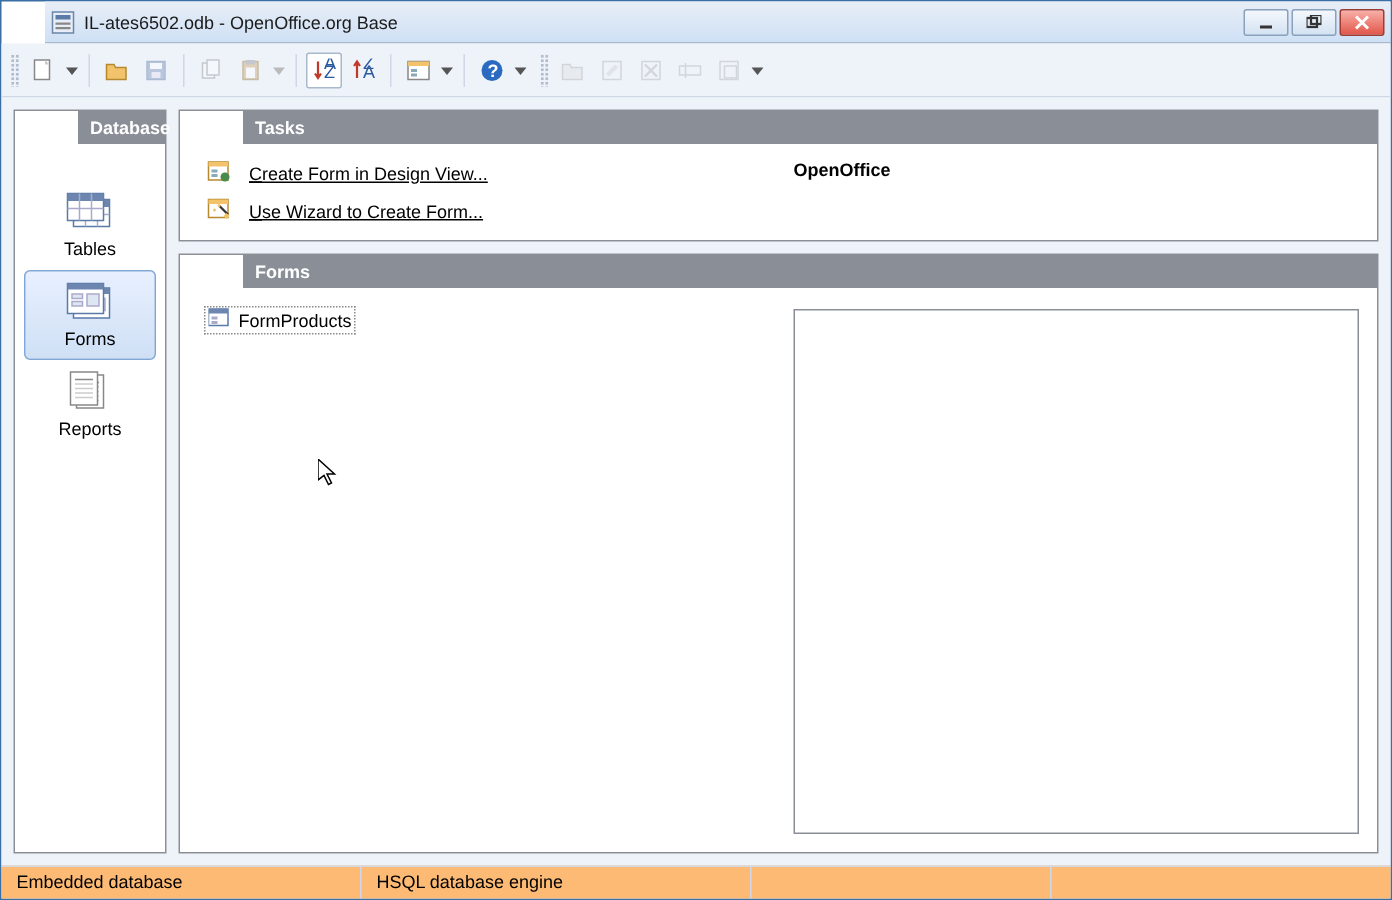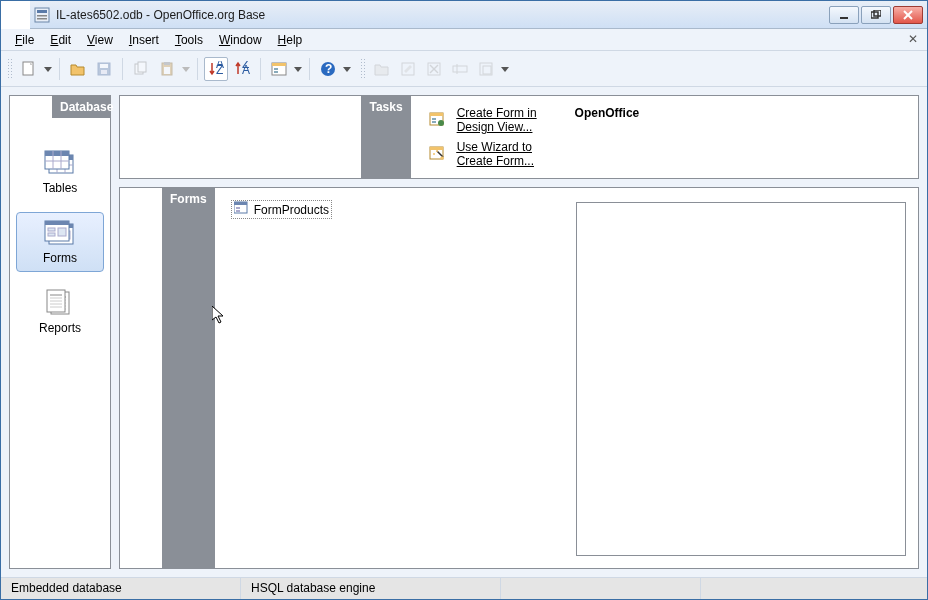--- a/index.html
+++ b/index.html
@@ -25,46 +25,46 @@
 .tb-btn.disabled svg { opacity: .4; }
 .tb-drop { width: 10px; display: flex; align-items: center; justify-content: center; }
 .tb-sep { width: 1px; height: 22px; background: #cfd8e4; margin: 0 4px; }
 .tb-grip { width: 6px; height: 22px; background-image: radial-gradient(#b0bccd 1px, transparent 1px); background-size: 3px 3px; margin-right: 2px; }
 
 .body-area { flex: 1; display: flex; padding: 8px; gap: 8px; background: #eef3fa; min-height: 0; }
 
 .panel-head { background: #8a8f97; color: #fff; font-weight: bold; padding: 4px 8px; margin-left: 42px; }
 
 .sidebar { width: 102px; display: flex; flex-direction: column; background: #fff; border: 1px solid #8a8f97; }
-.sidebar-items { flex: 1; display: flex; flex-direction: column; align-items: center; padding: 24px 6px; gap: 10px; }
+.sidebar-items { flex: 1; display: flex; flex-direction: column; align-items: center; padding: 24px 6px; gap: 0; }
 .side-item { width: 88px; display: flex; flex-direction: column; align-items: center; gap: 4px; padding: 6px 2px; border: 1px solid transparent; border-radius: 4px; cursor: default; }
 .side-item.selected { background: linear-gradient(#e8f0ff,#cfe0f5); border-color: #7ea6d6; }
 .side-item .icon-box { width: 34px; height: 28px; display: flex; align-items: center; justify-content: center; }
 .side-item .lbl { text-align: center; }
 
 .main-col { flex: 1; display: flex; flex-direction: column; gap: 8px; min-height: 0; }
-.tasks-panel, .list-panel { background: #fff; border: 1px solid #8a8f97; display: flex; flex-direction: row; justify-content: center; }
+.tasks-panel, .list-panel { background: #fff; border: 1px solid #8a8f97; display: flex; flex-direction: column; }
 .tasks-body { display: flex; padding: 10px 18px; gap: 20px; }
 .tasks-links { flex: 1; display: flex; flex-direction: column; gap: 6px; }
 .task-link { display: flex; align-items: center; gap: 12px; cursor: default; }
 .task-link .link-text { text-decoration: underline; }
 .task-link .link-text::first-letter { text-decoration: underline; }
 .tasks-desc { flex: 1; }
 .tasks-desc .desc-head { font-weight: bold; }
 
 .list-panel { flex: 1; min-height: 0; }
 .list-body { flex: 1; display: flex; min-height: 0; }
 .list-left { flex: 1; padding: 12px 16px; }
 .list-right { flex: 1; display: flex; flex-direction: column; padding: 8px 12px 12px 0; }
 .list-left .form-item { display: inline-flex; align-items: center; gap: 6px; border: 1px dotted #888; padding: 0 2px; }
 .preview-controls { height: 24px; display: flex; justify-content: flex-end; align-items: center; padding-right: 4px; gap: 4px; }
 .preview-controls .none-btn { display: flex; align-items: center; gap: 4px; cursor: default; }
 .preview-box { flex: 1; border: 1px solid #8a8f97; background: #fff; margin-top: 6px; }
 
-.statusbar { height: 22px; border-top: 1px solid #cfd8e4; background: #e5e5e5; display: flex; align-items: stretch; }
+.statusbar { height: 22px; border-top: 1px solid #cfd8e4; background: #fdba74; display: flex; align-items: stretch; }
 .status-cell { padding: 3px 10px; border-right: 1px solid #cfd8e4; min-width: 240px; }
 .status-cell:last-child { border-right: none; flex: 1; }
 
 .cursor { position: absolute; left: 212px; top: 306px; pointer-events: none; }
 </style>
 </head>
 <body>
 
 <div class="window">
 
@@ -92,30 +92,20 @@
         </div>
       <div class="win-btn close">
           <svg width="10" height="10">
             <line x1="1" y1="1" x2="9" y2="9" stroke="#fff" stroke-width="2"></line>
             <line x1="9" y1="1" x2="1" y2="9" stroke="#fff" stroke-width="2"></line>
           </svg>
         </div>
     </div>
   </div>
 
-  <div class="menubar">
-    <div class="menu-item"><u>F</u>ile</div>
-    <div class="menu-item"><u>E</u>dit</div>
-    <div class="menu-item"><u>V</u>iew</div>
-    <div class="menu-item"><u>I</u>nsert</div>
-    <div class="menu-item"><u>T</u>ools</div>
-    <div class="menu-item"><u>W</u>indow</div>
-    <div class="menu-item"><u>H</u>elp</div>
-    <div class="mdi-close">✕</div>
-  </div>
 
   <div class="toolbar">
     <div class="tb-grip"></div>
     <div class="tb-btn enabled">
       <svg width="16" height="16">
           <rect x="2" y="1" width="10" height="13" fill="#fff" stroke="#888"></rect>
           <polygon points="9,1 12,4 9,4" fill="#ccc"></polygon>
         </svg>
     </div>
     <div class="tb-drop">

